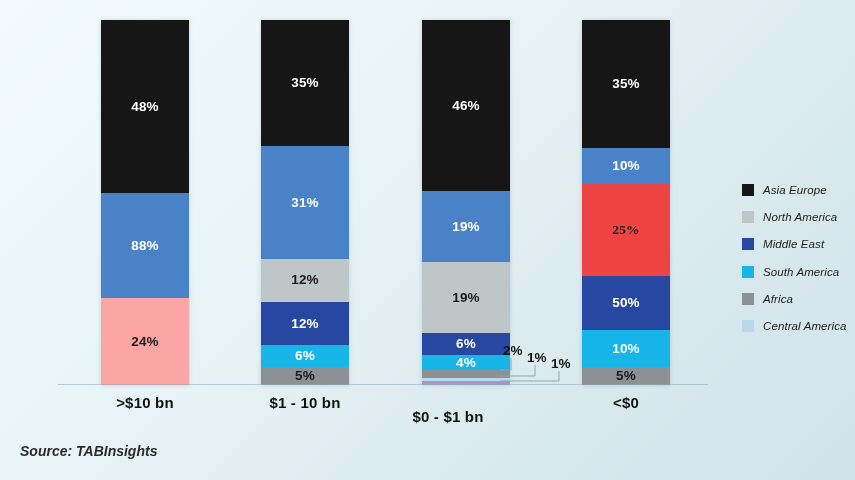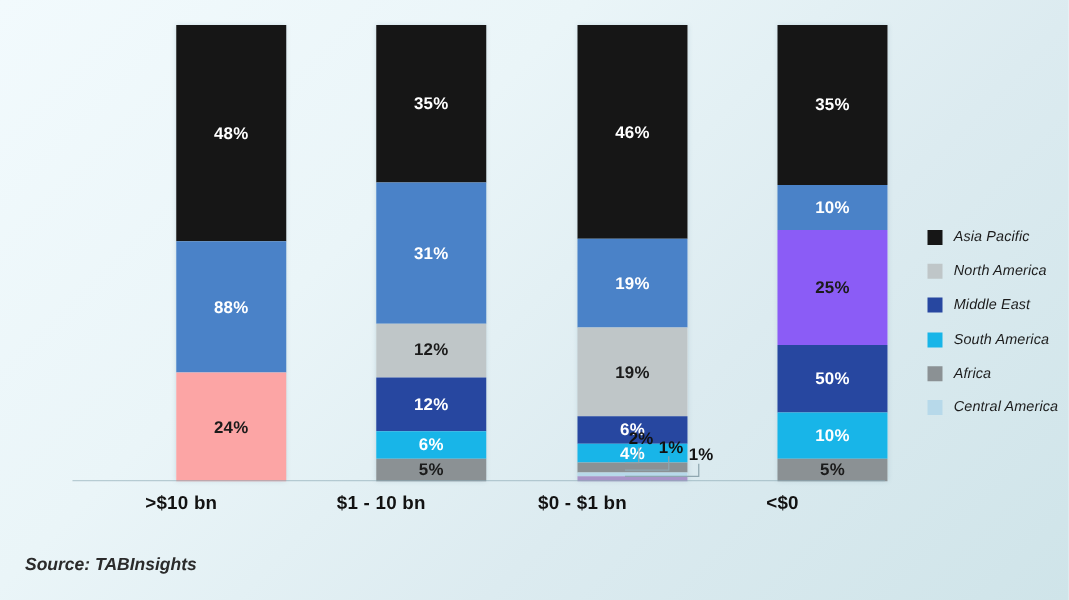--- a/index.html
+++ b/index.html
@@ -29,21 +29,20 @@
     width: 650px;
     height: 1px;
     background: rgba(140,170,180,0.55);
   }
 
   .bar-group {
     position: absolute;
     bottom: 0;
     width: 88px;
     height: 100%;
-    margin-left: 40px;
   }
   .bar {
     position: absolute;
     left: 0;
     bottom: 0;
     width: 100%;
     display: flex;
     flex-direction: column;
     box-shadow: 0 0 4px rgba(90,130,150,0.28);
   }
@@ -188,21 +187,21 @@
         </div>
       </div>
       <div class="bar-group" style="left: 524px;">
         <div class="bar" style="height: 100%;">
           <div class="seg" style="flex: 35 0 0px; background: rgb(22, 22, 22);">
             <span class="seg-label light">35%</span>
           </div>
           <div class="seg" style="flex: 10 0 0px; background: rgb(74, 130, 200);">
             <span class="seg-label light">10%</span>
           </div>
-          <div class="seg" style="flex: 25 0 0px; background: #8b5cf6;">
+          <div class="seg" style="flex: 25 0 0px; background: #ef4444; font-family: Liberation Serif, serif;">
             <span class="seg-label dark">25%</span>
           </div>
           <div class="seg" style="flex: 15 0 0px; background: rgb(39, 71, 160);">
             <span class="seg-label light">50%</span>
           </div>
           <div class="seg" style="flex: 10 0 0px; background: rgb(24, 181, 232);">
             <span class="seg-label light">10%</span>
           </div>
           <div class="seg" style="flex: 5 0 0px; background: rgb(139, 145, 148);">
             <span class="seg-label dark">5%</span>
@@ -220,21 +219,21 @@
 
   <div id="callout-layer">
       <div class="callout" style="left: 503px; top: 344px;">2%</div>
       <div class="callout" style="left: 527px; top: 351px;">1%</div>
       <div class="callout" style="left: 551px; top: 357px;">1%</div>
     </div>
 
   <div class="legend" id="legend">
       <div class="legend-item">
         <span class="legend-swatch" style="background: rgb(22, 22, 22);"></span>
-        <span class="legend-text">Asia Pacific</span>
+        <span class="legend-text">Asia Europe</span>
       </div>
       <div class="legend-item">
         <span class="legend-swatch" style="background: rgb(191, 198, 200);"></span>
         <span class="legend-text">North America</span>
       </div>
       <div class="legend-item">
         <span class="legend-swatch" style="background: rgb(39, 71, 160);"></span>
         <span class="legend-text">Middle East</span>
       </div>
       <div class="legend-item">
@@ -247,15 +246,15 @@
       </div>
       <div class="legend-item">
         <span class="legend-swatch" style="background: rgb(183, 217, 234);"></span>
         <span class="legend-text">Central America</span>
       </div>
     </div>
 
   <div class="source">Source: TABInsights</div>
 <div class="x-label" style="left: 65px;">&gt;$10 bn</div>
     <div class="x-label" style="left: 225px;">$1 - 10 bn</div>
-    <div class="x-label" style="left: 386px;">$0 - $1 bn</div>
+    <div class="x-label" style="left: 368px; margin-top: 14px;">$0 - $1 bn</div>
     <div class="x-label" style="left: 546px;">&lt;$0</div>
   </div>
 
 </body></html>

